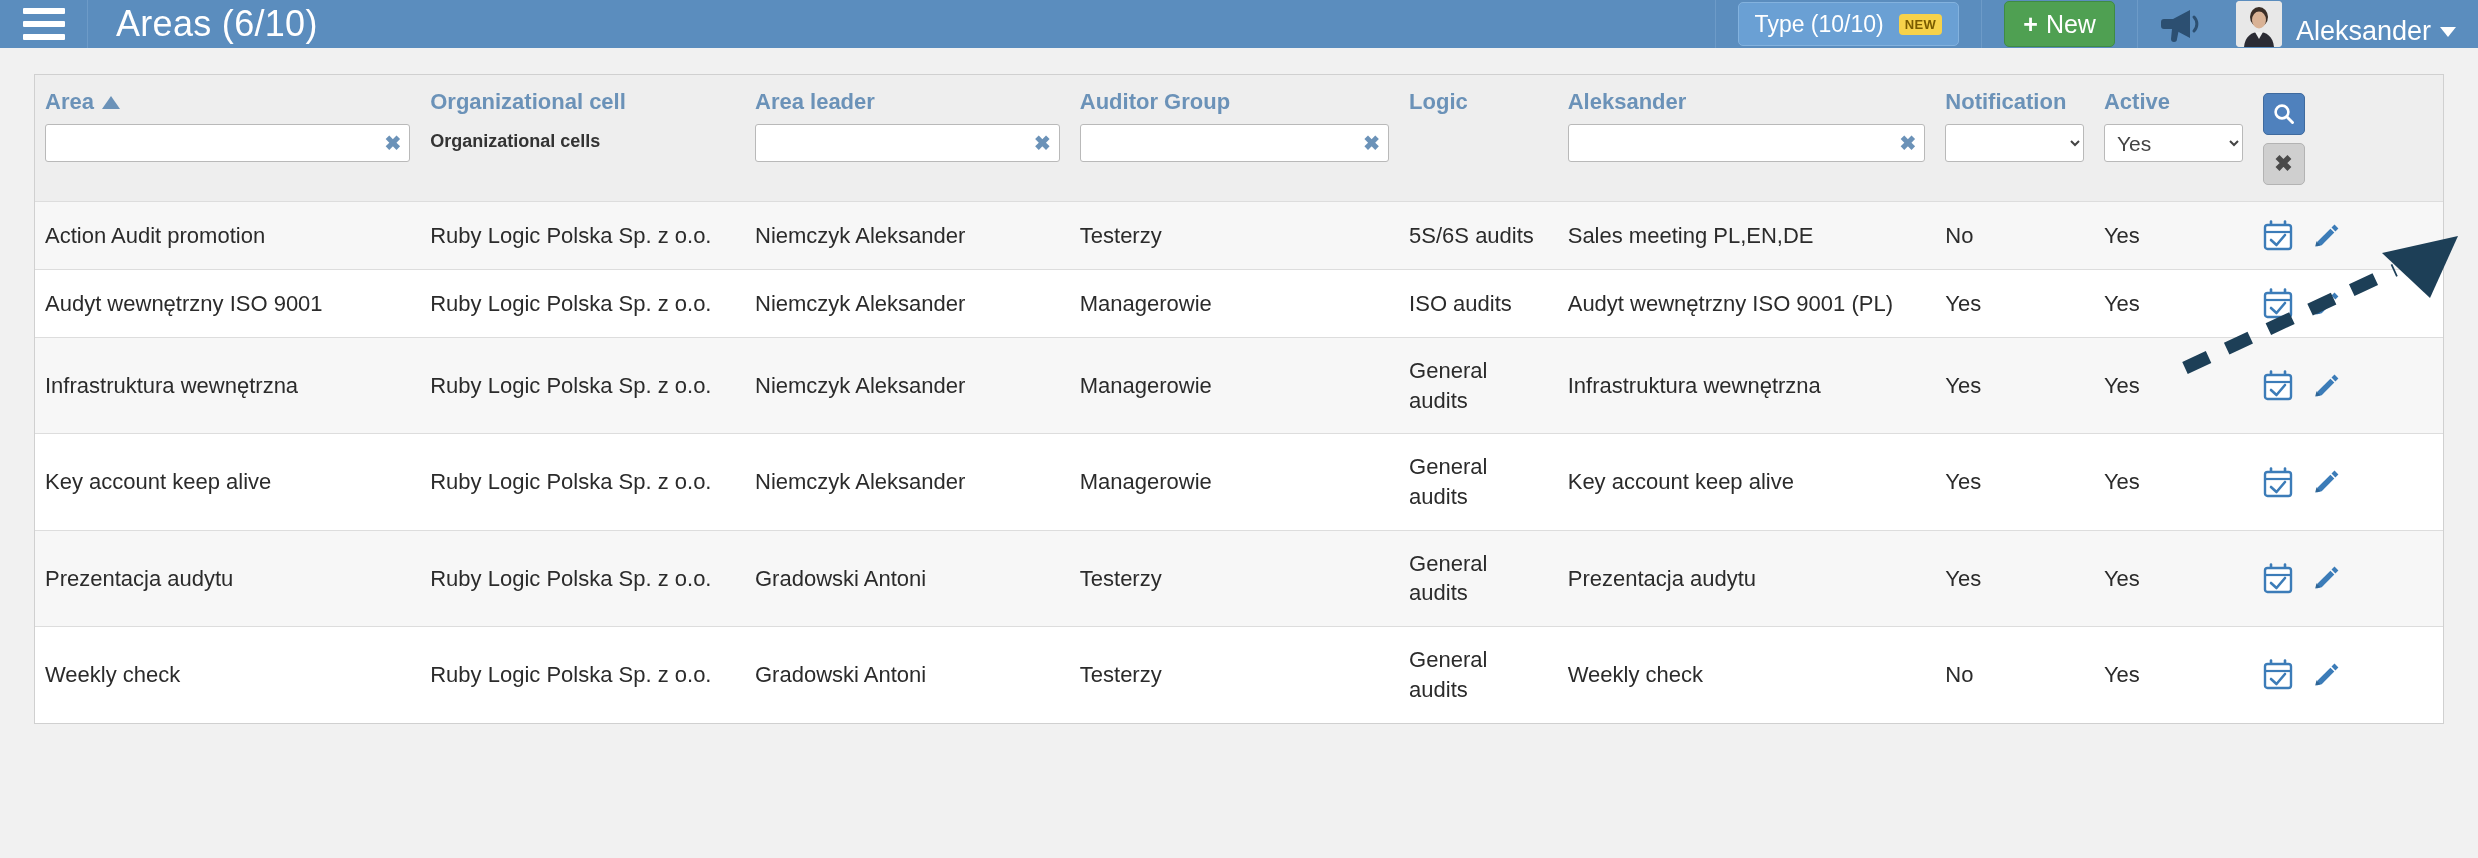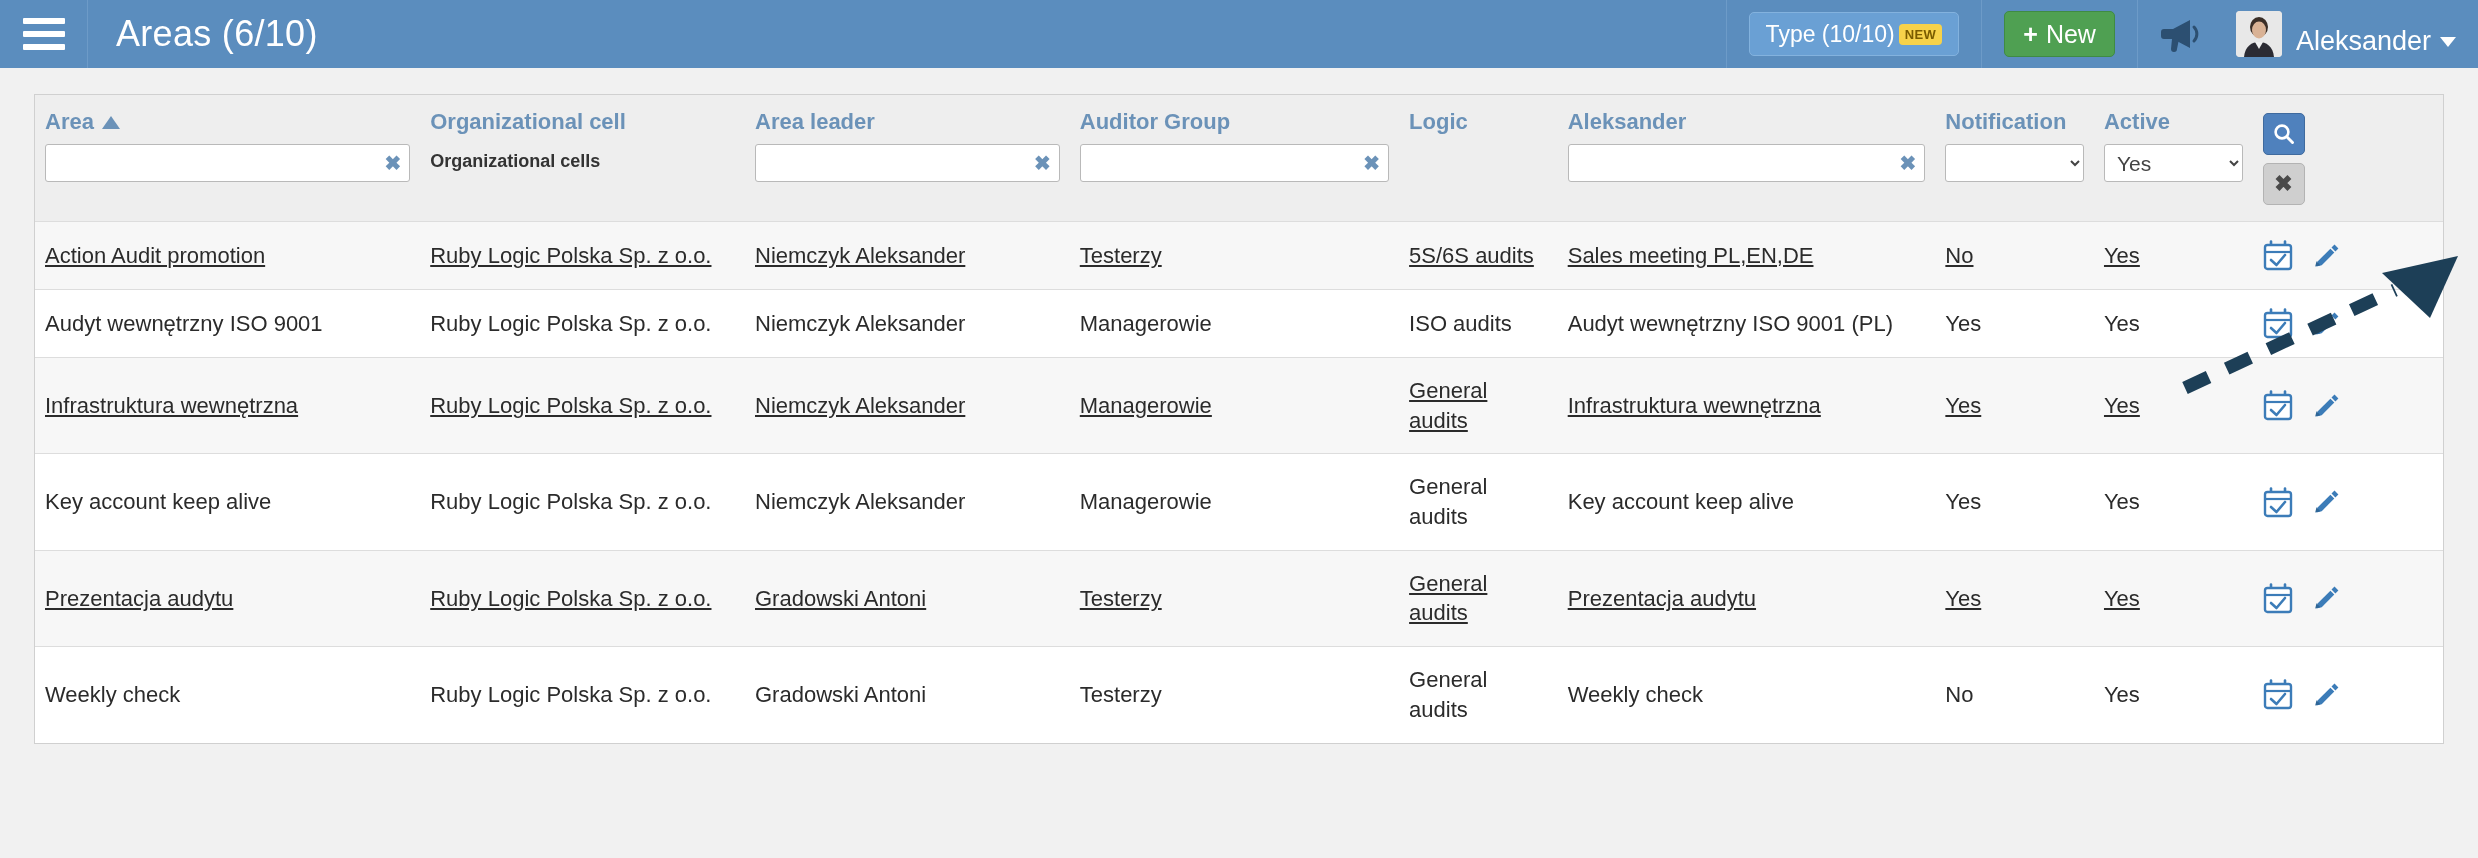--- a/index.html
+++ b/index.html
@@ -5,21 +5,21 @@
   * { box-sizing: border-box; margin: 0; padding: 0; }
   html, body {
     width: 2478px; height: 858px;
     background: #f1f1f1;
     font-family: "Liberation Sans", sans-serif;
     overflow: hidden;
   }
 
   
   .topbar {
-    height: 68px;
+    height: 48px;
     background: #5b8dbe;
     display: flex;
     align-items: stretch;
     color: #ffffff;
   }
   .hamburger {
     width: 88px;
     display: flex; flex-direction: column;
     align-items: center; justify-content: center;
     gap: 7px;
@@ -46,21 +46,21 @@
   .tb-group {
     display: flex; align-items: center;
     padding: 0 22px;
   }
   .type-btn {
     background: #6aa0d4;
     border: 1px solid #83b2de;
     border-radius: 5px;
     height: 44px;
     display: flex; align-items: center;
-    gap: 4px;
+    gap: 15px;
     padding: 0 16px;
     color: #ffffff;
     font-size: 23px;
     cursor: pointer;
     white-space: nowrap;
   }
   .new-badge {
     background: #f7d24a;
     color: #7a5c00;
     font-size: 13px;
@@ -213,21 +213,21 @@
 
   
   table.grid td {
     font-size: 22px;
     color: #2b2b2b;
     padding: 18px 10px;
     vertical-align: middle;
     border-top: 1px solid #dddddd;
     line-height: 1.35;
   }
-  tr.row-odd td { background: #f7f7f7; text-decoration: underline; }
+  tr.row-odd td { background: #f7f7f7; }
   tr.row-even td { background: #ffffff; }
   .acts { display: flex; align-items: center; gap: 20px; }
   .icon-btn { cursor: pointer; display: inline-flex; line-height: 0; }
 
   
   .annot {
     position: absolute;
     left: 0; top: 0;
     width: 2478px; height: 858px;
     pointer-events: none;

